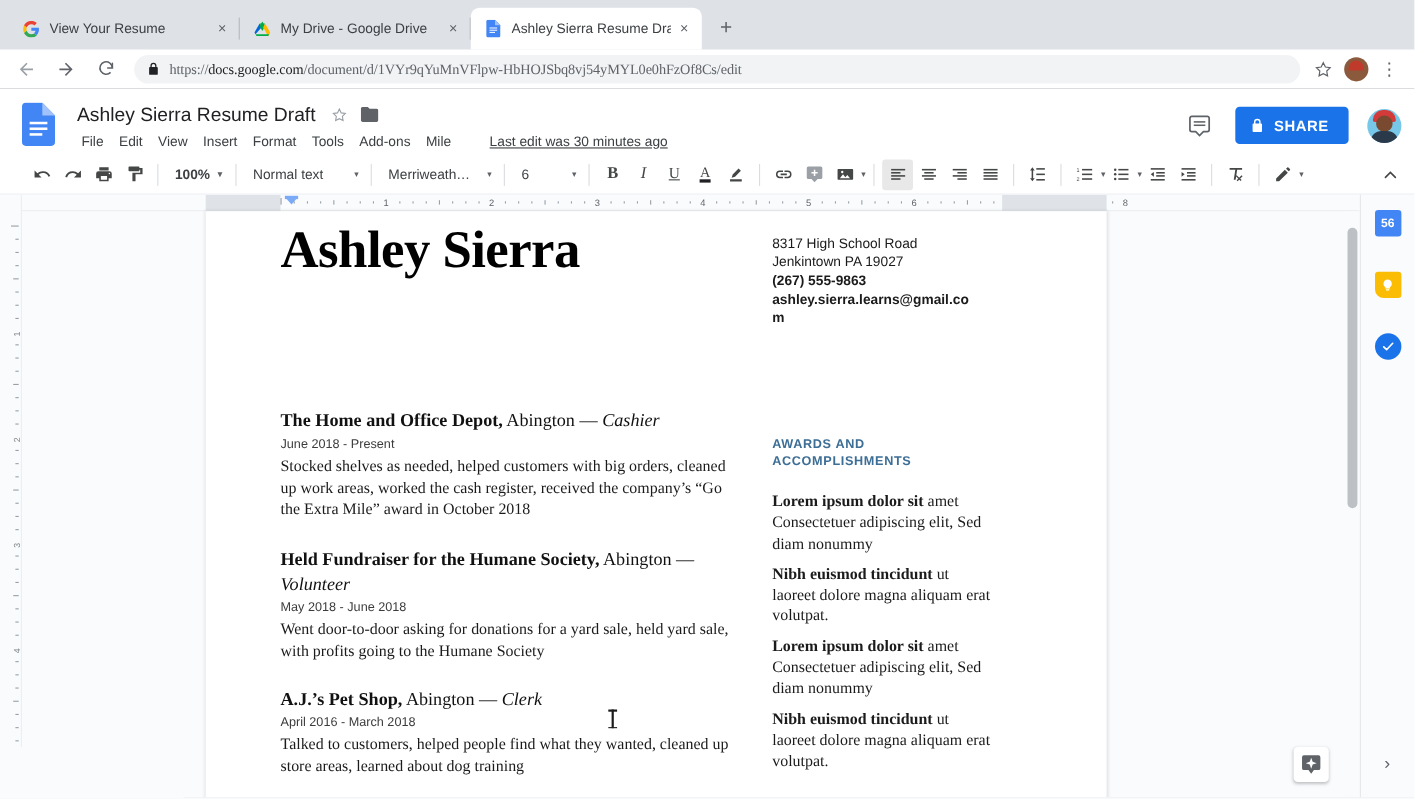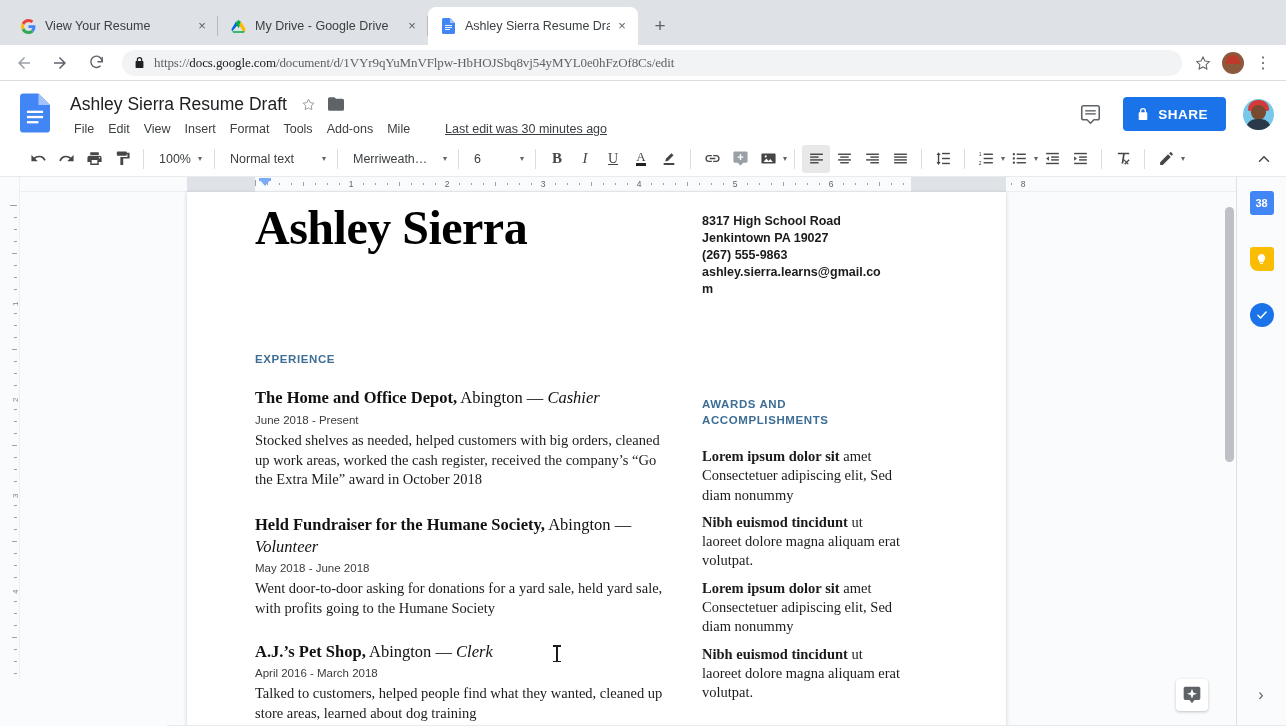--- a/index.html
+++ b/index.html
@@ -264,21 +264,21 @@
     margin-left: 7px;
     color: #5f6368;
     font-size: 8px;
     line-height: 1;
   }
   .tb-caret-sm {
     color: #5f6368;
     font-size: 8px;
     margin-left: 1px;
   }
-  .zoom-sel { width: 56px; }
+  .zoom-sel { width: 56px; font-weight: bold; }
   .style-sel { width: 108px; justify-content: space-between; }
   .font-sel { width: 106px; justify-content: space-between; }
   .size-sel { width: 62px; justify-content: space-between; }
   .tb-combo { display: flex; align-items: center; flex-shrink: 0; }
 
   
   .workspace {
     display: flex;
     height: calc(726px - 45px - 36px - 60px - 37px);
     background: #f9fbfd;
@@ -372,21 +372,20 @@
     color: #000;
     line-height: 1.05;
     letter-spacing: -0.5px;
     margin-top: -2px;
   }
   .contact-line {
     font-family: "Liberation Sans", sans-serif;
     font-size: 12.5px;
     color: #1b1b1b;
     line-height: 17px;
-    font-weight: bold;
   }
   .contact-line.b { font-weight: 700; }
   .contact-block { padding-top: 8px; }
 
   .sec-head {
     font-family: "Liberation Sans", sans-serif;
     font-size: 11.5px;
     font-weight: 700;
     letter-spacing: 0.6px;
     color: #3d6e96;
@@ -1004,21 +1003,20 @@
       </div>
 
     <div class="page">
       <div class="doc-columns">
 
         <div class="col-left">
           <div class="resume-name">Ashley Sierra</div>
 
           <div style="height:98px"></div>
 
-          <div class="sec-head">EXPERIENCE</div>
 
           <div style="height:20px"></div>
 
           <div class="job">
             <div class="job-title"><b>The Home and Office Depot,</b><span> Abington — </span><i>Cashier</i></div>
             <div class="job-date">June 2018 - Present</div>
             <div class="job-desc">Stocked shelves as needed, helped customers with big orders, cleaned up work areas, worked the cash register, received the company’s “Go the Extra Mile” award in October 2018</div>
           </div>
 
           <div style="height:24px"></div>
@@ -1070,21 +1068,21 @@
       <div class="text-caret"></div>
     </div>
 
     <div class="vscrollbar">
       <div class="vscroll-thumb"></div>
     </div>
   </div>
 
   <div class="sidepanel">
     <div class="sp-icon sp-cal">
-      <span>38</span>
+      <span>56</span>
     </div>
     <div class="sp-icon sp-keep">
       <svg width="13" height="13" viewBox="0 0 24 24" fill="#fff">
         <path d="M12 2a7 7 0 00-4 12.7V17h8v-2.3A7 7 0 0012 2z"></path>
         <rect x="9" y="18.5" width="6" height="1.8" rx="0.9"></rect>
       </svg>
     </div>
     <div class="sp-icon sp-tasks">
       <svg width="14" height="14" viewBox="0 0 24 24" fill="none" stroke="#fff" stroke-width="2.6" stroke-linecap="round" stroke-linejoin="round">
         <path d="M5 12.5l4.5 4.5L19 7"></path>

